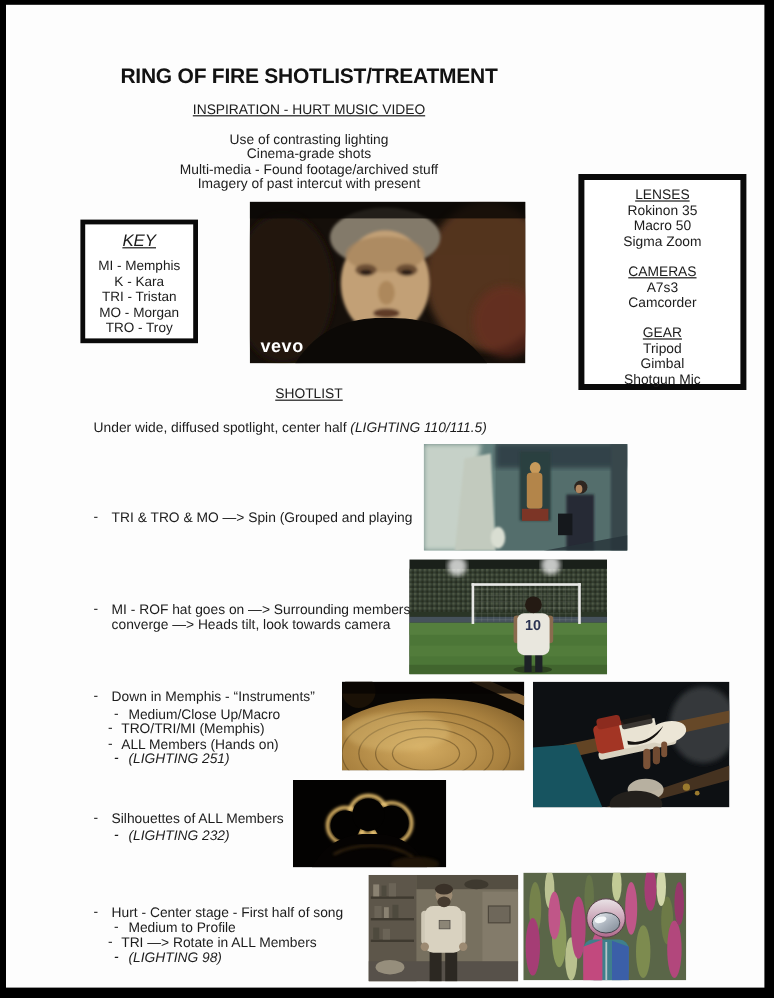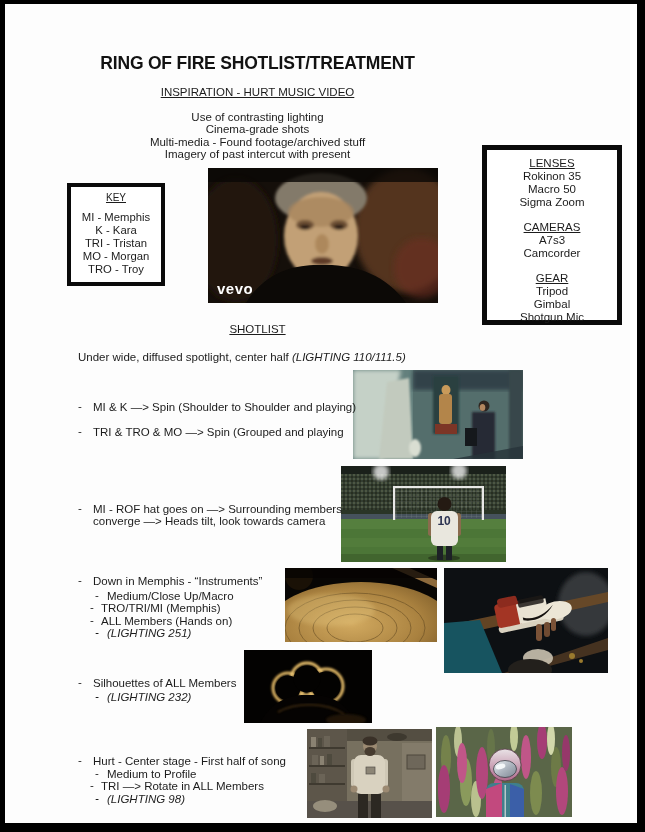--- a/index.html
+++ b/index.html
@@ -10,21 +10,21 @@
   .ctr{left:0;width:515px;text-align:center;}
   .title{top:53px;font-size:17.5px;font-weight:bold;letter-spacing:-0.2px;color:#121212;}
   .u{text-decoration:underline;}
   .it{font-style:italic;}
   .small{font-size:11.5px;line-height:12.4px;}
   .insp-head{top:86px;}
   .insp-points{top:111px;}
   
   .key-box{left:67px;top:183px;width:98px;height:103px;border:4px solid #0a0a0a;
            box-sizing:border-box;background:#fff;text-align:center;}
-  .key-box .box-head{margin-top:5px;font-size:10px;}
+  .key-box .box-head{margin-top:5px;font-size:14px;font-style:italic;}
   .key-box .entries{margin-top:8px;font-size:11.3px;line-height:13px;}
   .gear-box{left:482px;top:145px;width:140px;height:180px;border:5px solid #0a0a0a;
             box-sizing:border-box;background:#fff;text-align:center;font-size:11.5px;line-height:13px;padding-top:7px;}
   .gear-box .gsec{margin-bottom:12px;}
   
   .row{position:absolute;font-size:11.5px;line-height:12.4px;white-space:nowrap;}
   .wrap{white-space:normal;}
   .li1{left:78px;padding-left:15px;}
   .li2{left:95px;padding-left:12px;}
   .li3{left:90px;padding-left:11px;}
@@ -153,21 +153,20 @@
       <ellipse cx="62" cy="78" rx="6" ry="9" fill="#d9ded2" filter="url(#sb1)"></ellipse>
       <circle cx="131" cy="36" r="5.5" fill="#2e2620"></circle>
       <ellipse cx="129.5" cy="37.5" rx="2.8" ry="3.6" fill="#b3875f"></ellipse>
       <path d="M119,42 L142,42 L142,89 L119,89 Z" fill="#252c35" filter="url(#sb1)"></path>
       <rect x="112" y="58" width="12" height="18" fill="#15181c"></rect>
       <rect x="156" width="14" height="89" fill="#38474c" filter="url(#sb1)"></rect>
       <polygon points="100,89 170,76 170,89" fill="#27333a" opacity="0.8"></polygon>
     </svg>
   </div>
 
-  <div class="row li1" style="top:401px;">MI &amp; K —&gt; Spin (Shoulder to Shoulder and playing)</div>
   <div class="row li1" style="top:426px;">TRI &amp; TRO &amp; MO —&gt; Spin (Grouped and playing</div>
 
   <div class="ph soccer">
     <svg viewBox="0 0 165 96" preserveAspectRatio="none">
       <defs>
         <pattern id="crowd" width="4" height="4" patternUnits="userSpaceOnUse">
           <rect width="4" height="4" fill="#333d31"></rect>
           <rect width="2" height="2" fill="#4d5743"></rect>
           <rect x="2" y="2" width="2" height="2" fill="#272e20"></rect>
         </pattern>

